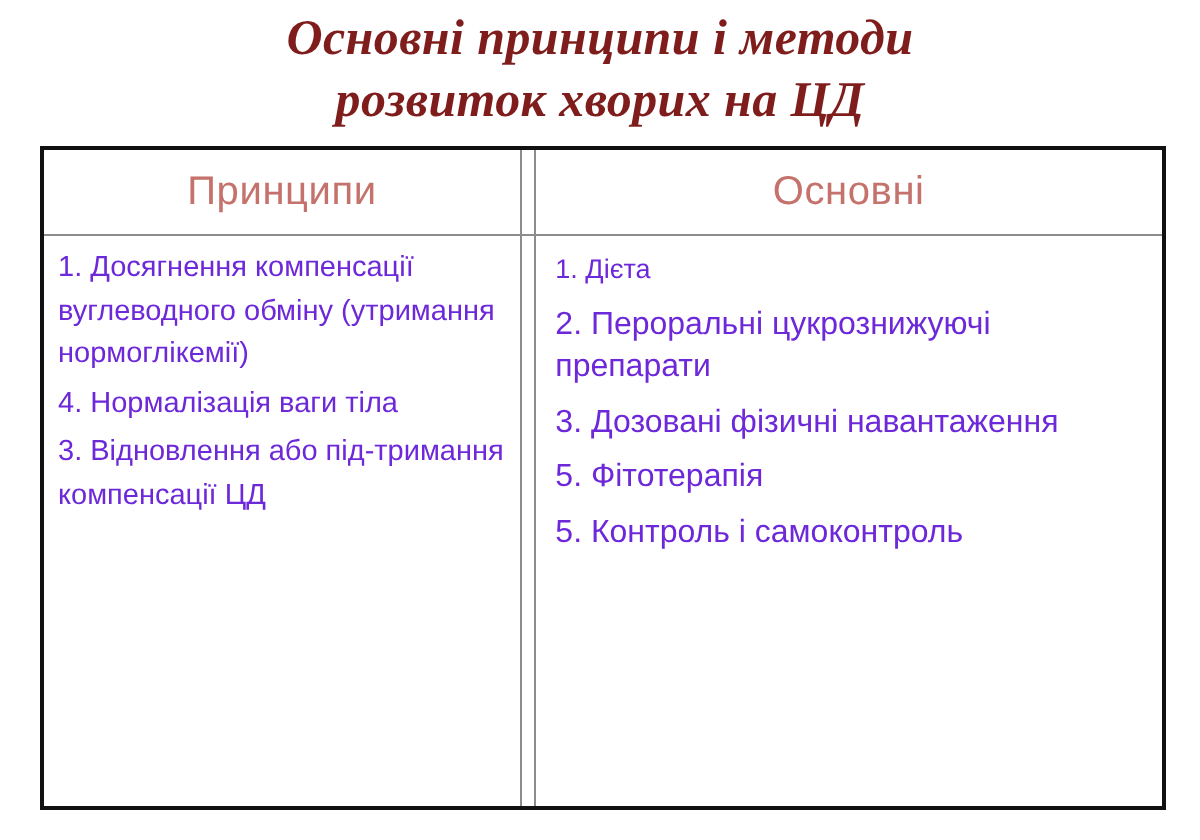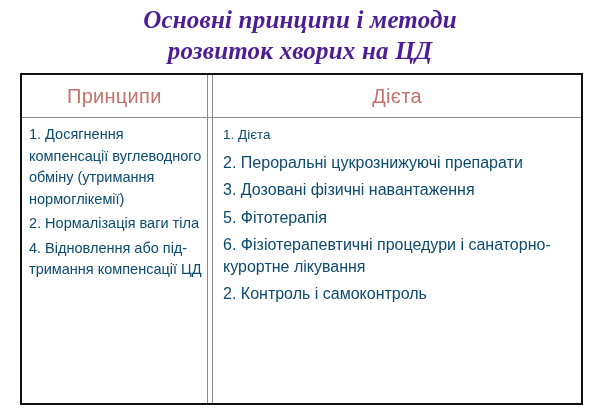--- a/index.html
+++ b/index.html
@@ -30,21 +30,21 @@
     position: absolute;
     left: 0;
     top: 4px;
     width: 600px;
     text-align: center;
     font-family: "Liberation Serif", "DejaVu Serif", serif;
     font-style: italic;
     font-weight: bold;
     font-size: 25px;
     line-height: 31px;
-    color: #4c1d95;
+    color: #7f1d1d;
     letter-spacing: 0.2px;
   }
   .title-line {
     display: block;
     white-space: nowrap;
   }
 
   
   .table-wrap {
     position: absolute;
@@ -110,21 +110,21 @@
     padding-right: 4px;
     padding-top: 6px;
   }
   .col-right .col-body {
     padding-left: 10px;
     padding-right: 22px;
     padding-top: 6px;
   }
 
   .item {
-    color: #0c4a6e;
+    color: #6d28d9;
     font-family: "Liberation Sans", sans-serif;
   }
   .col-left .item {
     font-size: 14.5px;
     line-height: 21.5px;
     margin-bottom: 3px;
   }
   .col-right .item {
     font-size: 16px;
     line-height: 21.5px;
@@ -144,37 +144,36 @@
     <span class="title-line">розвиток хворих на ЦД</span>
   </div>
 
   <div class="table-wrap">
     <div class="table-inner">
 
       <div class="col col-left">
         <div class="col-header">Принципи</div>
         <div class="col-body">
           <div class="item">1.  Досягнення компенсації вуглеводного обміну (утримання нормоглікемії)</div>
-          <div class="item">2. Нормалізація ваги тіла</div>
-          <div class="item">4. Відновлення або під-тримання компенсації ЦД</div>
+          <div class="item">4. Нормалізація ваги тіла</div>
+          <div class="item">3. Відновлення або під-тримання компенсації ЦД</div>
         </div>
       </div>
 
       <div class="col col-gap">
         <div class="col-header"></div>
       </div>
 
       <div class="col col-right">
-        <div class="col-header">Дієта</div>
+        <div class="col-header">Основні</div>
         <div class="col-body">
           <div class="item">1. Дієта</div>
           <div class="item">2. Пероральні цукрознижуючі препарати</div>
           <div class="item">3. Дозовані фізичні навантаження</div>
           <div class="item">5. Фітотерапія</div>
-          <div class="item">6. Фізіотерапевтичні процедури і санаторно-курортне лікування</div>
-          <div class="item">2. Контроль і самоконтроль</div>
+          <div class="item">5. Контроль і самоконтроль</div>
         </div>
       </div>
 
     </div>
   </div>
 
 </div>
 
 </body></html>

